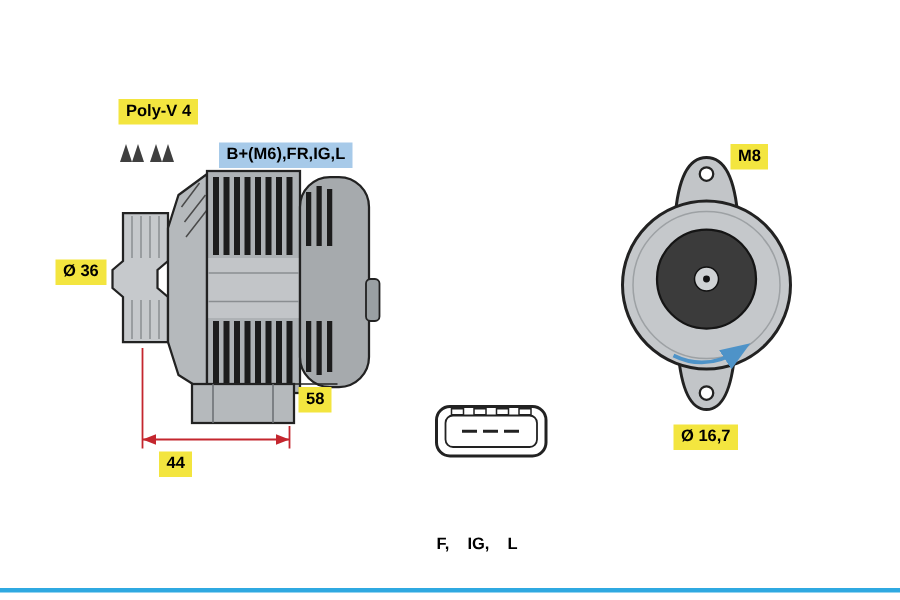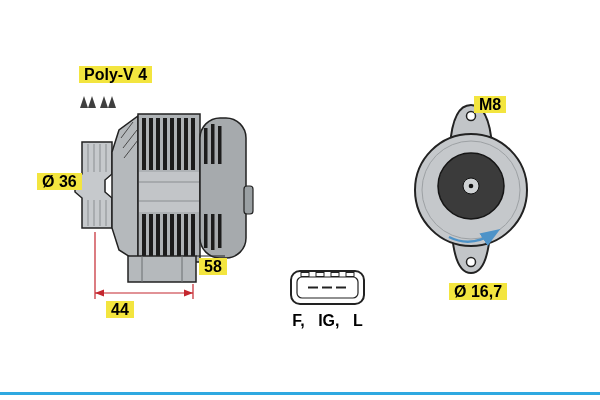--- a/index.html
+++ b/index.html
@@ -8,30 +8,30 @@
     width: 600px;
     height: 400px;
     background: #ffffff;
     overflow: hidden;
     font-family: "Liberation Sans", sans-serif;
   }
   .art { position: absolute; left: 0; top: 0; width: 600px; height: 400px; }
   .lbl {
     position: absolute;
     font-family: "Liberation Sans", sans-serif;
-    font-size: 16px;
+    font-size: 11px;
     font-weight: bold;
     color: #000;
     padding: 2px 5px;
     white-space: nowrap;
     line-height: 13px;
   }
   .lbl.yellow { background: #f3e53f; }
   .lbl.blue   { background: #a7cae9; }
-  .lbl.plain  { background: transparent; word-spacing: 9px; text-align: center; padding: 0; }
+  .lbl.plain  { background: transparent; word-spacing: 9px; padding: 0; margin-top: 43px; }
   .accent-line {
     position: absolute;
     left: 0; bottom: 5px;
     width: 600px; height: 3px;
     background: #2fa9e1;
   }
 </style>
 </head>
 <body>
 
@@ -125,27 +125,28 @@
       <circle cx="471" cy="190" r="49" fill="none" stroke="#9da1a4" stroke-width="1"></circle>
       <circle cx="471" cy="186" r="33" fill="#3b3b3b" stroke="#151515" stroke-width="1.5"></circle>
       <circle cx="471" cy="186" r="8" fill="#cfd2d4" stroke="#111" stroke-width="1"></circle>
       <circle cx="471" cy="186" r="2.3" fill="#111"></circle>
       <path d="M449,237 Q471,248 494,233" fill="none" stroke="#4e93c8" stroke-width="2.5" marker-end="url(#arrowhead)"></path>
     </g>
   </svg>
 
   <div class="lbl yellow" style="left:79px; top:66px">Poly-V 4</div>
 
+  <div class="lbl blue" style="left:146px; top:95px">B+(M6),FR,IG,L</div>
 
   <div class="lbl yellow" style="left:37px; top:173px">Ø 36</div>
 
   <div class="lbl yellow" style="left:199px; top:258px">58</div>
 
   <div class="lbl yellow" style="left:106px; top:301px">44</div>
 
   <div class="lbl plain" style="left:291px; top:314px; width:73px">F, IG, L</div>
 
-  <div class="lbl yellow" style="left:474px; top:96px">M8</div>
+  <div class="lbl yellow" style="left:487px; top:96px">M8</div>
 
   <div class="lbl yellow" style="left:449px; top:283px">Ø 16,7</div>
 
   <div class="accent-line"></div>
 </div>
 
 </body></html>

